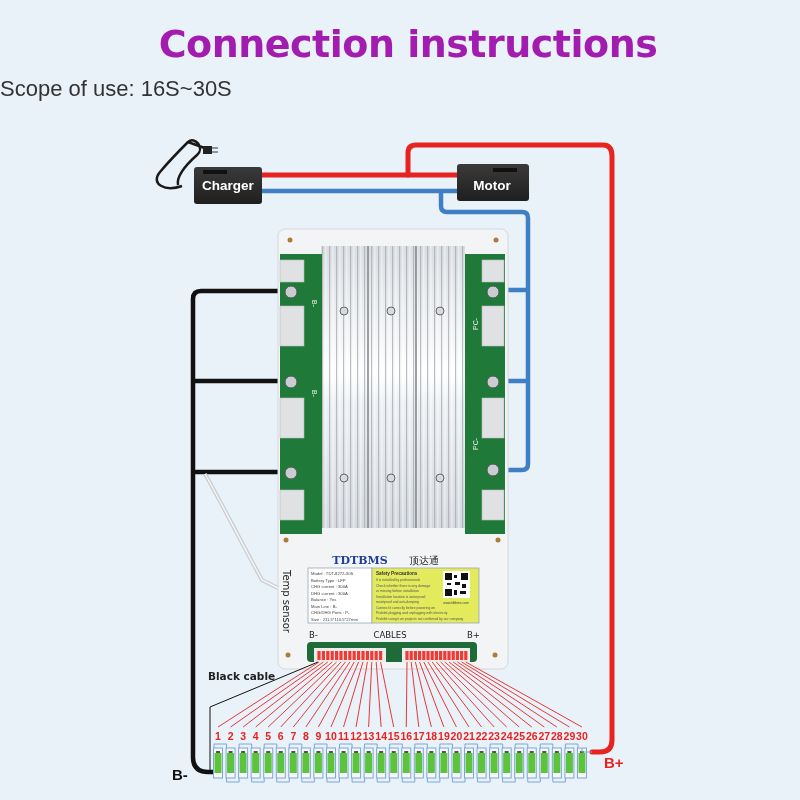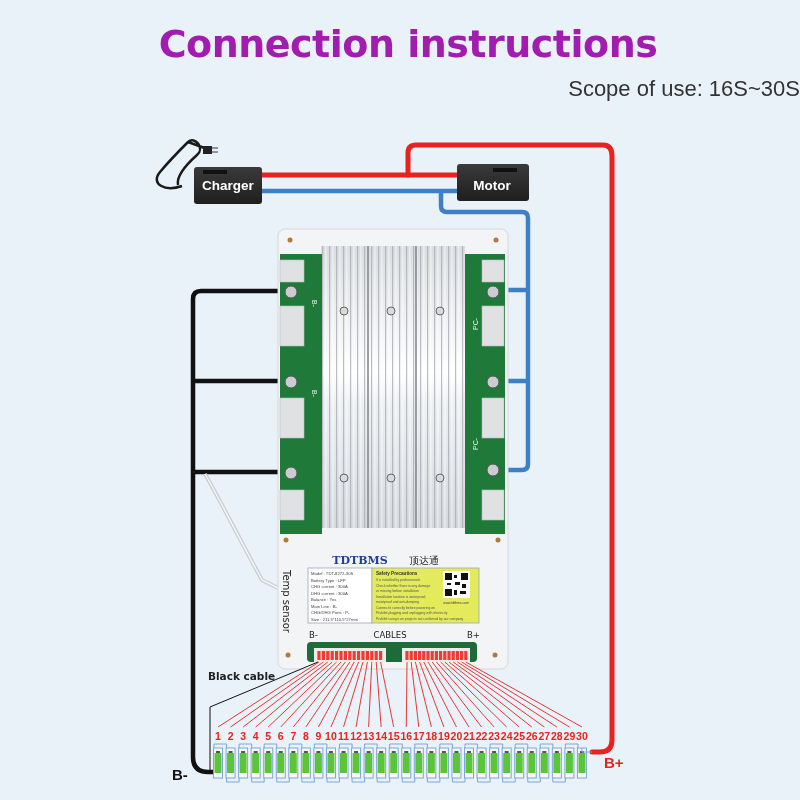--- a/index.html
+++ b/index.html
@@ -1,18 +1,18 @@
 <!DOCTYPE html>
 <html><head>
 <meta charset="utf-8">
 <style>
   html, body { margin: 0; padding: 0; }
   body { width: 800px; height: 800px; background: #e9f1f9; position: relative; overflow: hidden; font-family: "Liberation Sans", sans-serif; }
   .title { position: absolute; left: 0; width: 800px; top: 22px; text-align: center; font-family: "DejaVu Sans", sans-serif; font-weight: bold; font-size: 38px; color: #a21caf; letter-spacing: -0.5px; padding-left: 8px; }
-  .subtitle { position: absolute; left: 0; width: 800px; top: 76px; text-align: right; font-size: 22px; color: #333; }
+  .subtitle { position: absolute; left: 0; width: 800px; top: 76px; text-align: left; font-size: 22px; color: #333; }
   svg.diagram { position: absolute; left: 0; top: 0; }
   .lbl-white { font-family: "Liberation Sans", sans-serif; font-weight: bold; fill: #ffffff; }
   .lbl-red { font-family: "Liberation Sans", sans-serif; font-weight: bold; fill: #e8231f; }
   .lbl-dark { font-family: "DejaVu Sans", sans-serif; fill: #222; }
 </style>
 </head>
 <body>
 
 <div class="title">Connection instructions</div>
 <div class="subtitle">Scope of use: 16S~30S</div>

